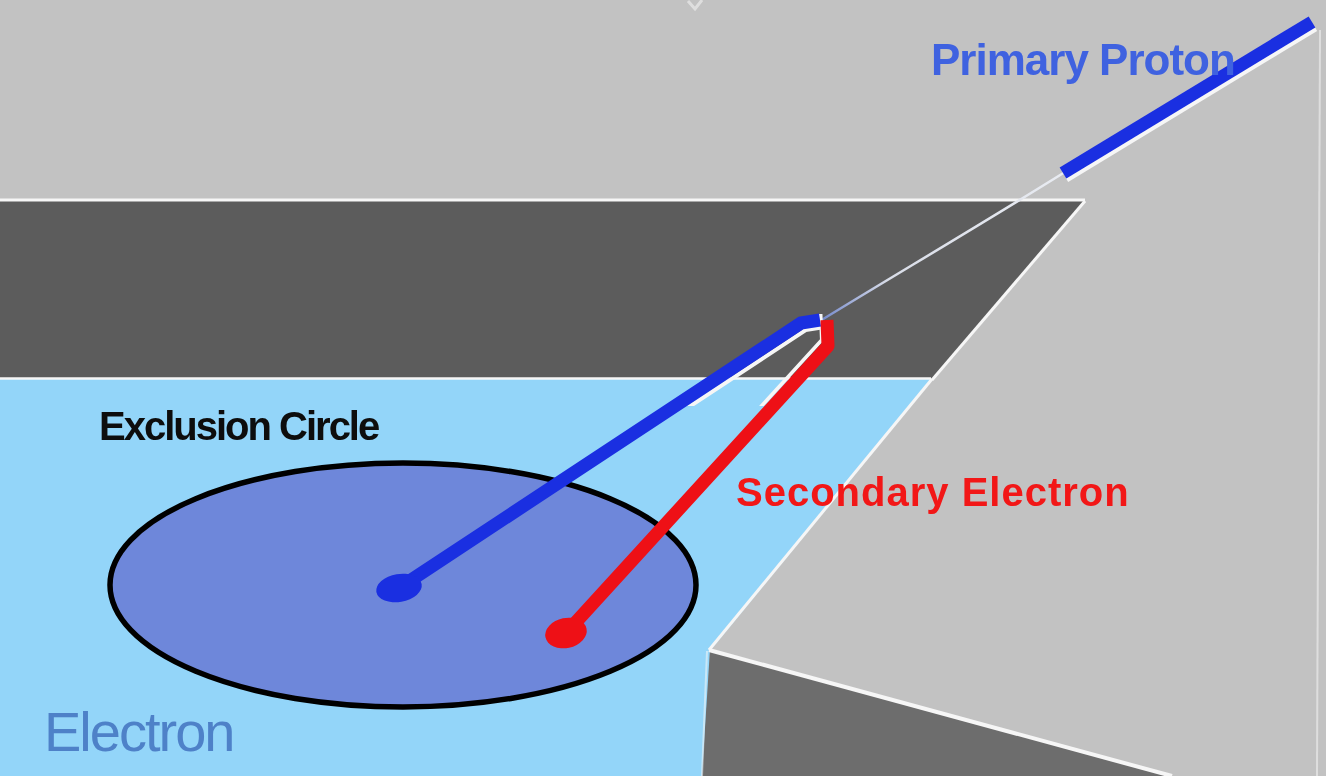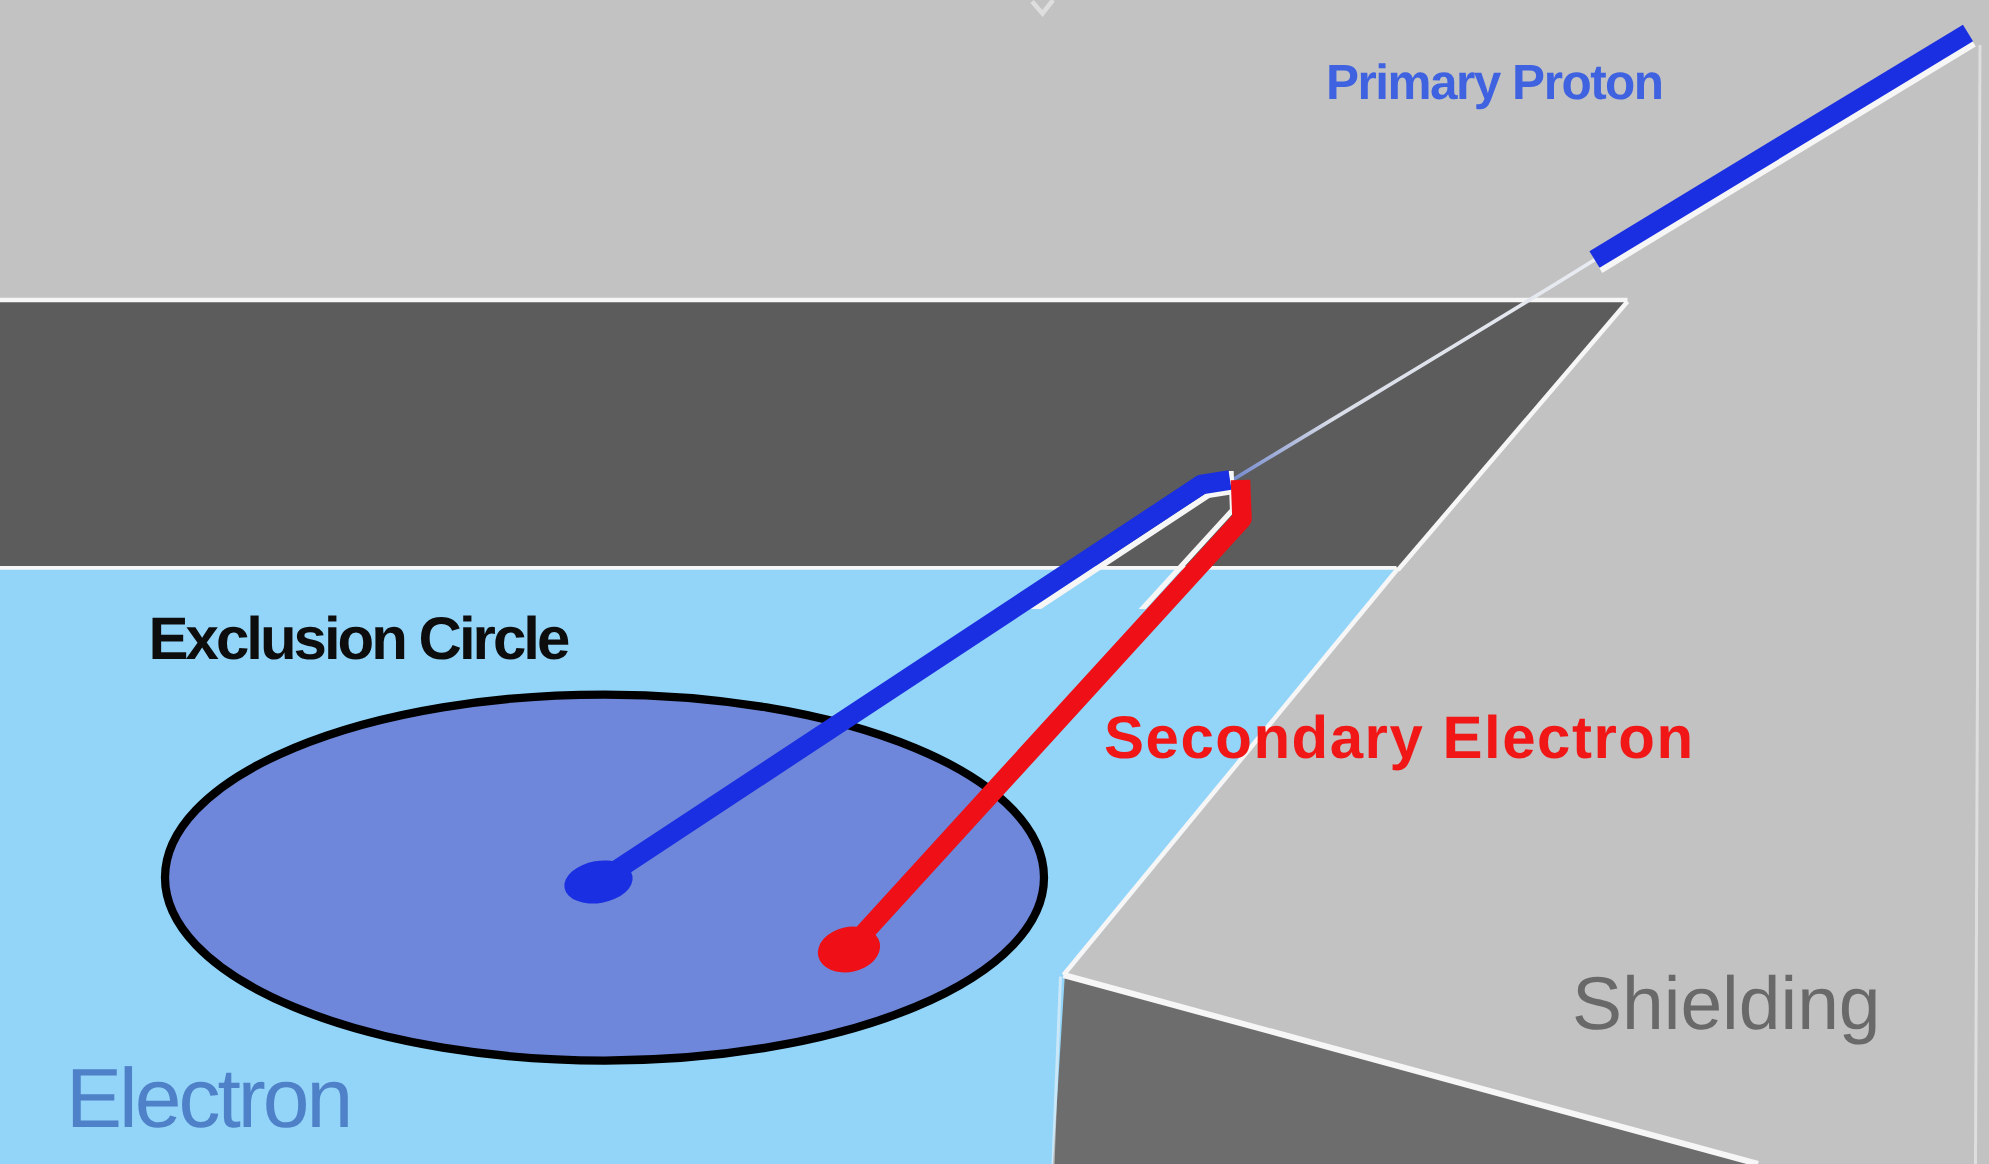--- a/index.html
+++ b/index.html
@@ -3,21 +3,21 @@
 <meta charset="utf-8">
 <style>
   html,body{margin:0;padding:0;background:#888;}
   .stage{
     position:relative;width:1326px;height:776px;overflow:hidden;
     font-family:"Liberation Sans",sans-serif;
     background:var(--shielding_top_gray,#c2c2c2);
   }
   .stage svg{position:absolute;left:0;top:0;display:block;}
   .lbl{position:absolute;line-height:1;white-space:nowrap;user-select:none;}
-  .lbl-primary-proton{left:884px;top:38px;font-size:33px;letter-spacing:-1px;font-weight:bold;color:var(--proton_label_blue,#3f62e0);}
+  .lbl-primary-proton{left:931px;top:38px;font-size:44px;letter-spacing:-1px;font-weight:bold;color:var(--proton_label_blue,#3f62e0);}
   .lbl-secondary-electron{left:736px;top:472px;font-size:40px;letter-spacing:1px;font-weight:bold;color:var(--electron_label_red,#f21717);}
   .lbl-exclusion-circle{left:99px;top:406px;font-size:40px;letter-spacing:-2px;font-weight:bold;color:var(--exclusion_label_black,#0d0d0d);}
   .lbl-detector{left:44px;top:704px;font-size:56px;letter-spacing:-2px;color:var(--detector_label_blue,#4e81c8);}
   .lbl-shielding{left:1048px;top:644px;font-size:50px;letter-spacing:0;color:var(--shielding_label_gray,#696969);}
 
   
   .bg{fill:var(--shielding_top_gray,#c2c2c2);}
   .wall{fill:var(--shielding_dark_gray,#5c5c5c);}
   .det{fill:var(--detector_fill,#93d5f9);}
   .side{fill:var(--shielding_side_gray,#6d6d6d);}
@@ -78,14 +78,13 @@
     <path class="red-line" d="M 827,320 L 828,346 L 566,633" stroke-width="13" stroke-linejoin="round"></path>
 
     <ellipse class="dot-blue" cx="399" cy="588" rx="23" ry="14" transform="rotate(-10 399 588)"></ellipse>
     <ellipse class="dot-red" cx="566" cy="633" rx="21" ry="15" transform="rotate(-12 566 633)"></ellipse>
   </svg>
 
   <div class="lbl lbl-primary-proton">Primary Proton</div>
   <div class="lbl lbl-secondary-electron">Secondary Electron</div>
   <div class="lbl lbl-exclusion-circle">Exclusion Circle</div>
   <div class="lbl lbl-detector">Electron</div>
-  <div class="lbl lbl-shielding">Shielding</div>
 </div>
 
 </body></html>

